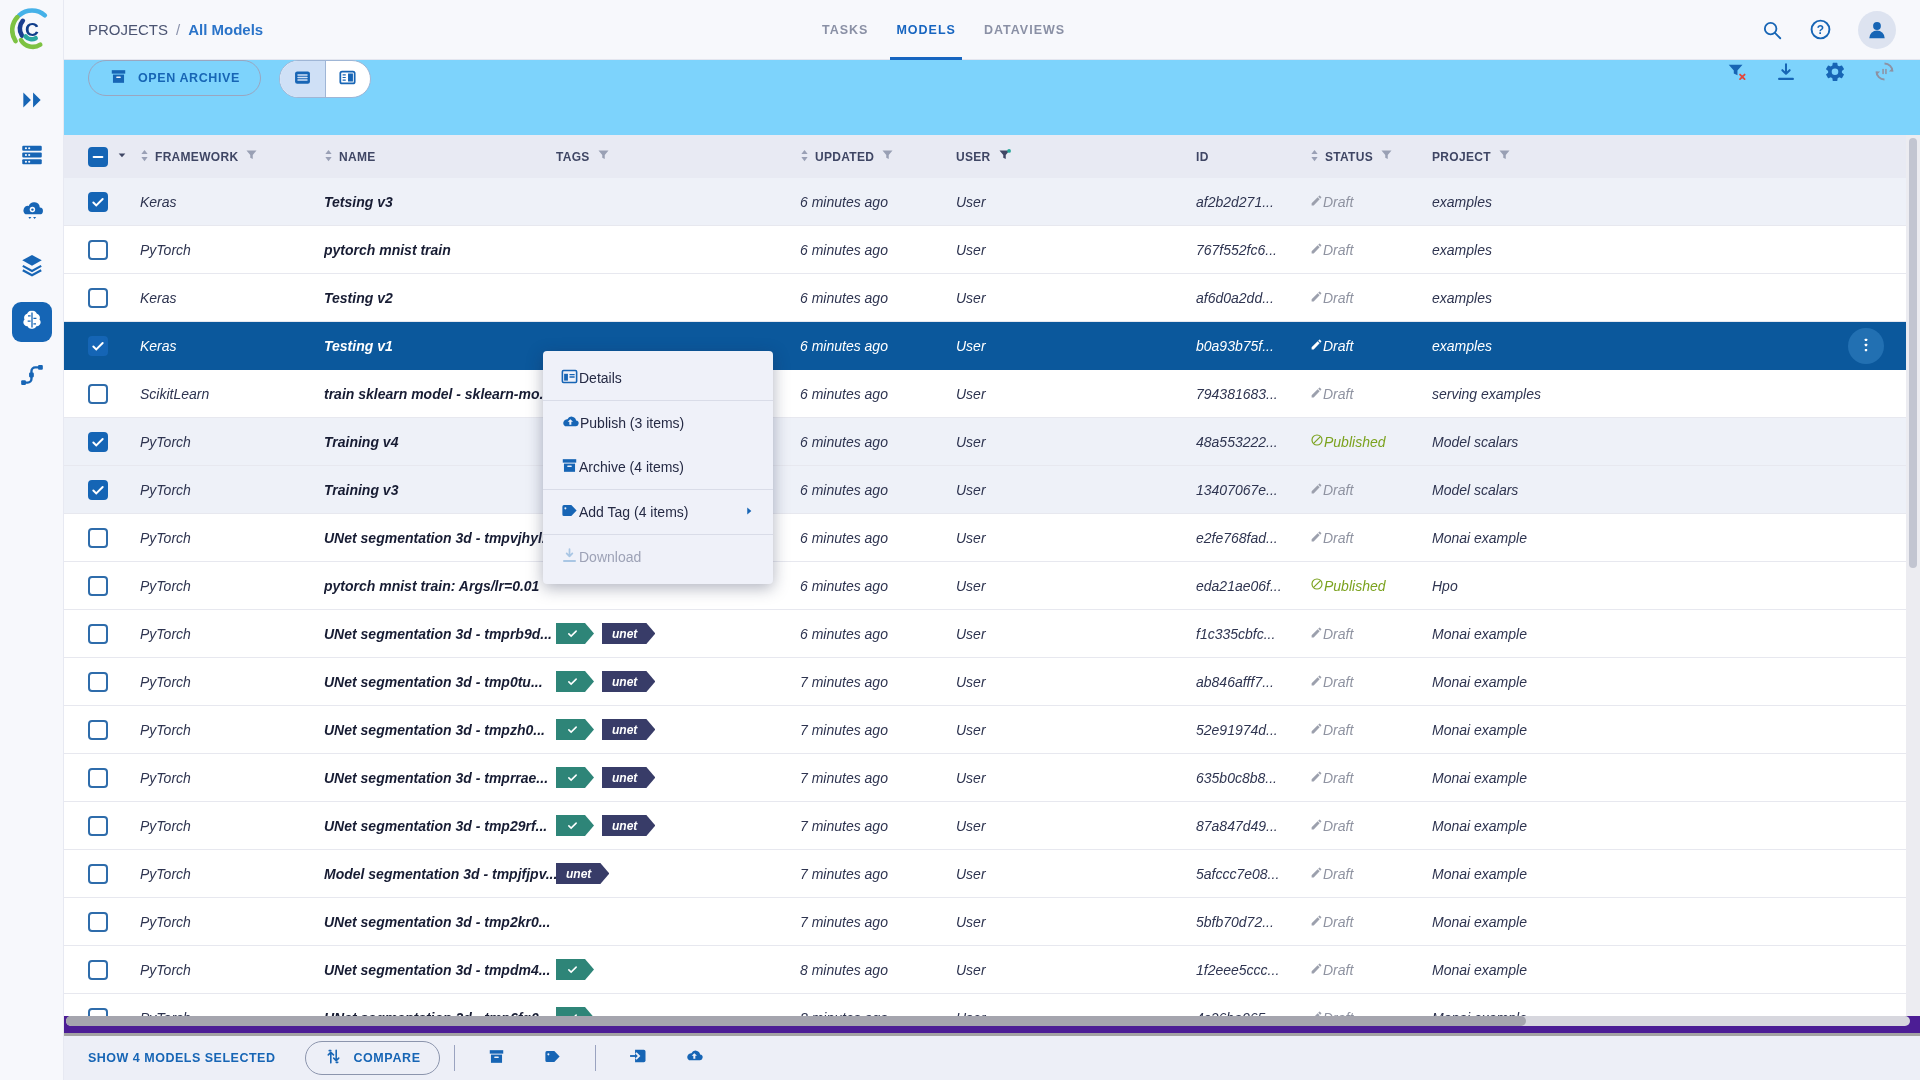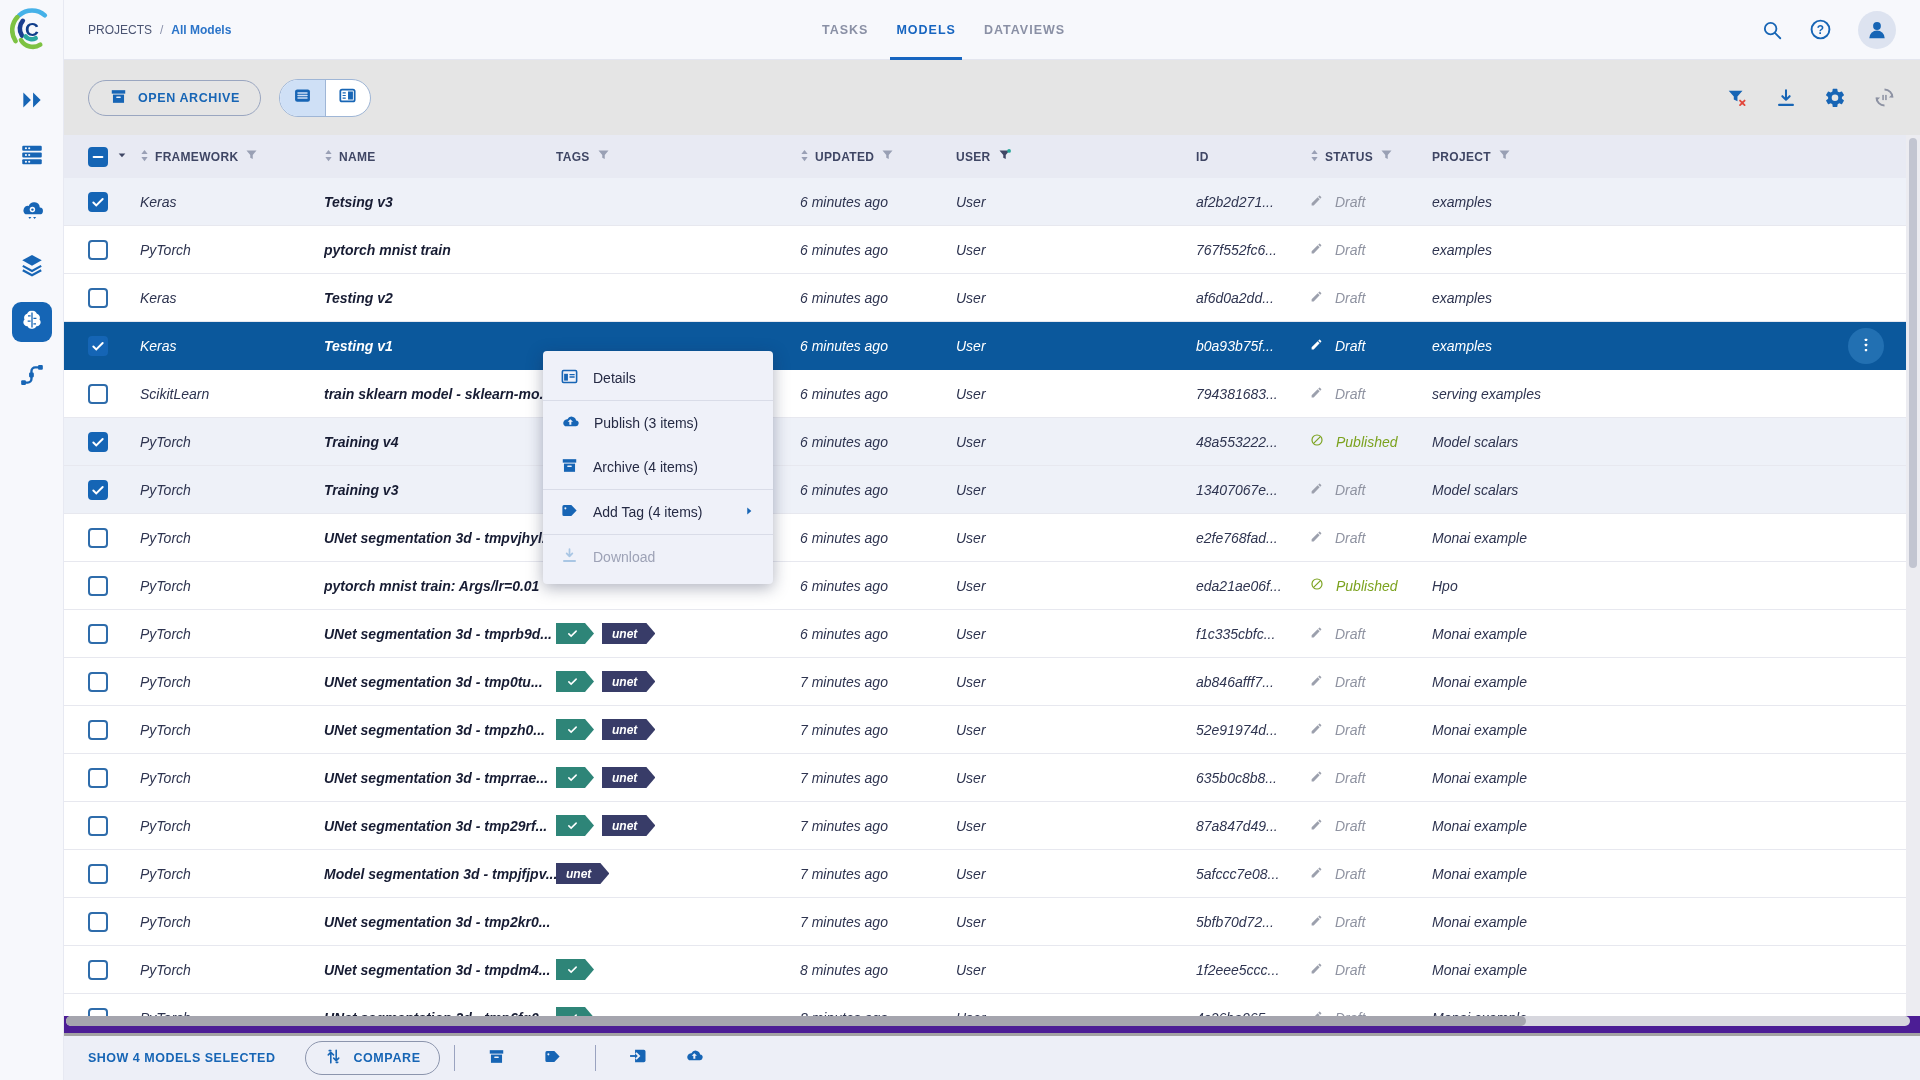--- a/index.html
+++ b/index.html
@@ -12,32 +12,32 @@
     display:flex;flex-direction:column;align-items:center;z-index:40;}
   .logo{margin-top:8px;width:44px;height:44px;}
   .side-nav{margin-top:30px;display:flex;flex-direction:column;gap:15px;align-items:center;}
   .side-btn{width:40px;height:40px;display:flex;align-items:center;justify-content:center;border-radius:9px;cursor:pointer;}
   .side-btn.active{background:#1565b5;}
 
   
   .main{flex:1;display:flex;flex-direction:column;min-width:0;position:relative;}
 
   .topbar{flex:0 0 60px;display:flex;align-items:center;padding:0 24px;border-bottom:1px solid #e4e6ef;position:relative;background:#f7f8fc;}
-  .crumbs{font-size:12px;color:#4b5472;display:flex;gap:8px;align-items:center;}
+  .crumbs{font-size:15px;color:#4b5472;display:flex;gap:8px;align-items:center;}
   .crumb-cur{color:#2b74c9;font-weight:bold;}
   .crumb-sep{color:#8a91ab;}
   .tabs{position:absolute;left:758px;top:0;height:100%;display:flex;gap:28px;}
   .tab{height:100%;display:flex;align-items:center;font-size:12.5px;font-weight:bold;
     letter-spacing:1px;color:#8a90a5;position:relative;cursor:pointer;}
   .tab.active{color:#1765c0;}
   .tab.active::after{content:"";position:absolute;left:-6px;right:-6px;bottom:-1px;height:3px;background:#1765c0;}
   .top-icons{margin-left:auto;display:flex;align-items:center;gap:26px;}
   .avatar{width:38px;height:38px;border-radius:50%;background:#dde3f0;display:flex;align-items:center;justify-content:center;}
 
-  .toolbar{flex:0 0 75px;display:flex;align-items:center;padding:0 24px;background:#e5e5e5;}
+  .toolbar{flex:0 0 75px;display:flex;align-items:flex-start;padding:0 24px;background:#7dd3fc;}
   .btn-archive{height:36px;border:1px solid #9aa6c0;border-radius:18px;display:flex;align-items:center;gap:10px;
     padding:0 20px;color:#1765b5;font-weight:bold;font-size:12.5px;letter-spacing:.6px;background:transparent;cursor:pointer;}
   .view-toggle{margin-left:18px;height:38px;border:1px solid #9fb6d6;border-radius:19px;display:flex;overflow:hidden;background:#fff;}
   .vt-seg{width:45px;display:flex;align-items:center;justify-content:center;cursor:pointer;}
   .vt-seg.active{background:#cfe0f6;}
   .vt-seg + .vt-seg{border-left:1px solid #9fb6d6;}
   .toolbar-right{margin-left:auto;display:flex;align-items:center;gap:27px;}
   .tr-ic{cursor:pointer;display:flex;}
 
   
@@ -54,36 +54,36 @@
   .cell-name{font-weight:bold;color:#171c33;overflow:hidden;white-space:nowrap;}
   .trow.sel .cell-name{color:#fff;}
   .cb{width:20px;height:20px;border:2px solid #2e6cab;border-radius:4px;background:#fff;display:flex;
     align-items:center;justify-content:center;cursor:pointer;}
   .cb.on{background:#1565b5;border-color:#1565b5;}
   .tagrow{display:flex;gap:8px;align-items:center;}
   .chip{height:21px;display:flex;align-items:center;font-size:12px;font-weight:bold;color:#fff;
     clip-path:polygon(0 0,calc(100% - 9px) 0,100% 50%,calc(100% - 9px) 100%,0 100%);}
   .chip.check{background:#2e8578;padding:0 16px 0 11px;}
   .chip.txt{background:#383c68;padding:0 18px 0 10px;}
-  .stat{display:flex;align-items:center;gap:12px;}
+  .stat{display:flex;align-items:center;gap:0;}
   .stat .st-draft{color:#8f93a1;}
   .trow.sel .st-draft{color:#fff;}
   .stat .st-pub{color:#7ba21e;}
   .kebab{position:absolute;right:36px;top:6px;width:36px;height:36px;border-radius:50%;background:#2270b2;
     display:flex;align-items:center;justify-content:center;cursor:pointer;}
 
   .hscroll{flex:0 0 10px;margin:0 10px 7px 2px;background:#d7d7de;border-radius:5px;position:relative;}
   .hthumb{position:absolute;left:0;top:0;height:10px;width:1460px;background:#a5a5ae;border-radius:5px;cursor:pointer;}
   .vscroll{position:absolute;right:0;top:135px;bottom:64px;width:14px;background:#ececf1;z-index:35;}
   .vthumb{position:absolute;left:3px;top:3px;width:8px;height:430px;background:#c2c5d1;border-radius:4px;cursor:pointer;}
 
   
   .cmenu{position:absolute;left:479px;top:216px;width:230px;background:#eff1f9;border-radius:4px;
     box-shadow:0 4px 16px rgba(25,35,70,.35);padding:5px 0;z-index:50;}
-  .mi{height:44px;display:flex;align-items:center;padding:0 17px;gap:14px;font-size:14px;color:#252a44;cursor:pointer;}
+  .mi{height:44px;display:flex;align-items:center;padding:0 17px;font-size:14px;color:#252a44;cursor:pointer;}
   .mi .lbl{flex:1;}
   .mi.disabled{color:#9da2b6;cursor:default;}
   .mdiv{height:1px;background:#d9dce8;}
 
   
   .footer{flex:0 0 47px;background:#edeff7;border-top:3px solid #a3a3a3;display:flex;align-items:center;padding:0 24px;}
   .sel-label{color:#1765b5;font-weight:bold;font-size:12.5px;letter-spacing:.5px;}
   .btn-compare{margin-left:30px;height:34px;border:1px solid #8c95ad;border-radius:17px;display:flex;align-items:center;
     gap:10px;padding:0 18px;color:#1765b5;font-weight:bold;font-size:12.5px;letter-spacing:.6px;background:transparent;cursor:pointer;}
   .fdiv{width:1px;height:26px;background:#9aa3c0;margin:0 14px;}

